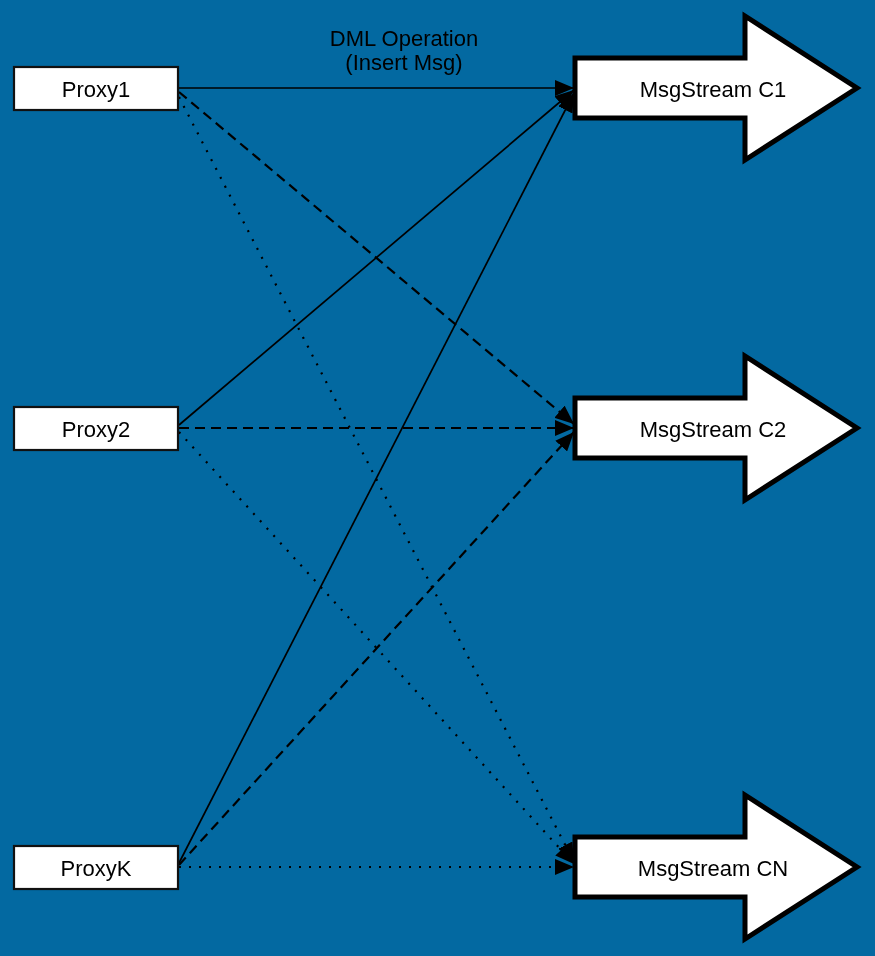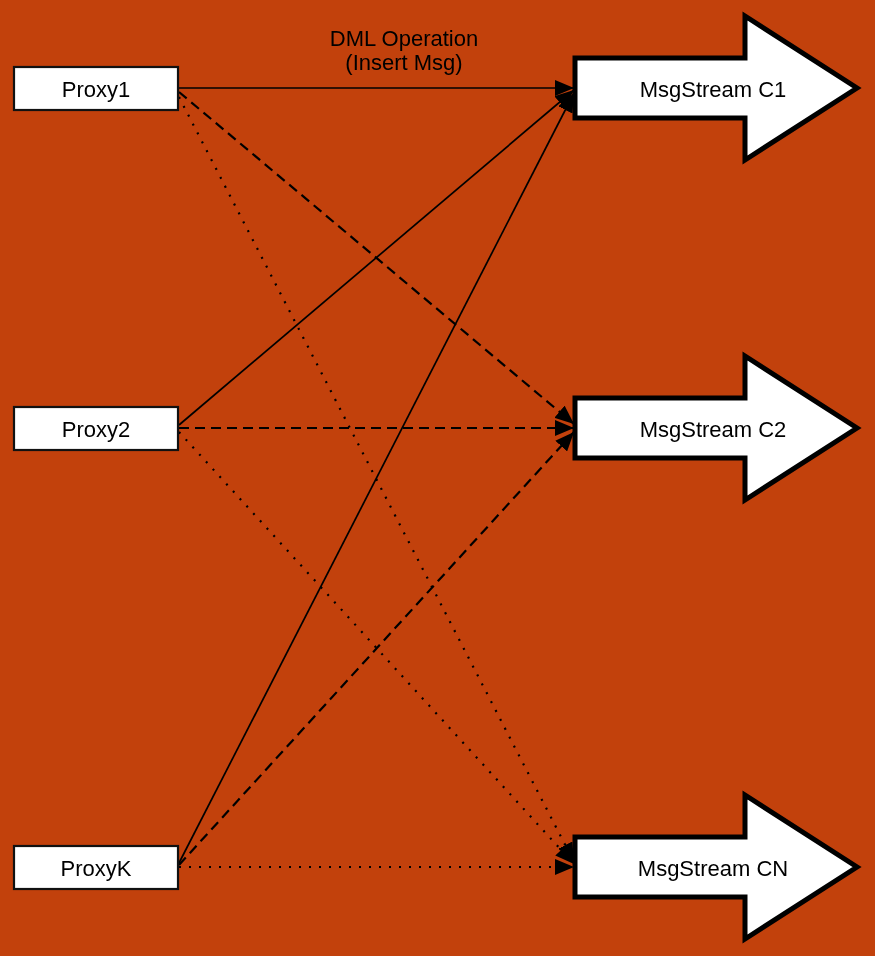--- a/index.html
+++ b/index.html
@@ -4,21 +4,21 @@
 <style>
   html, body {
     margin: 0;
     padding: 0;
     background: #ffffff;
   }
   #canvas {
     position: relative;
     width: 875px;
     height: 956px;
-    background: #c2410c;
+    background: #0369a1;
     font-family: "Liberation Sans", sans-serif;
   }
   svg { display: block; }
   .proxy-box {
     fill: #ffffff;
     stroke: #111111;
     stroke-width: 2.2;
   }
   .stream-arrow {
     fill: #ffffff;

